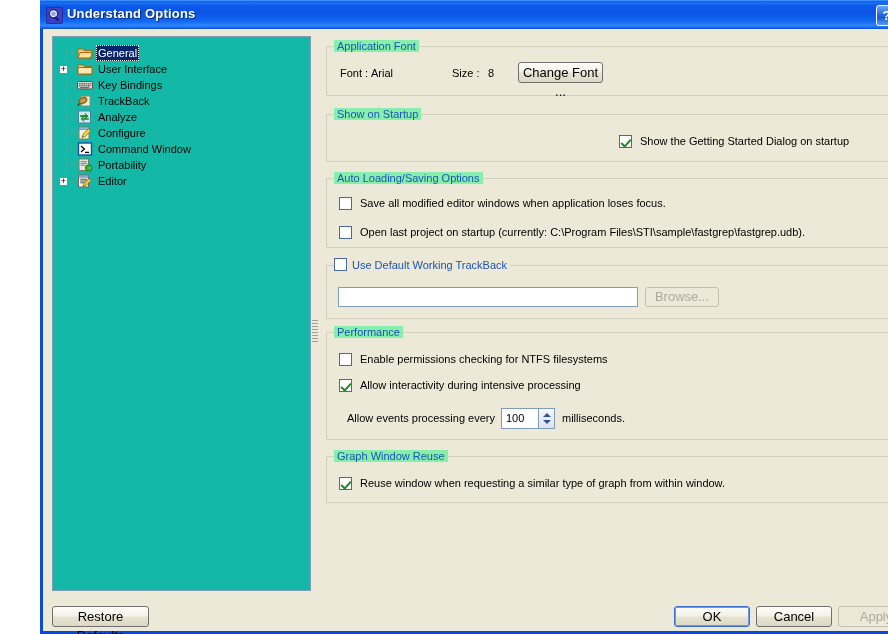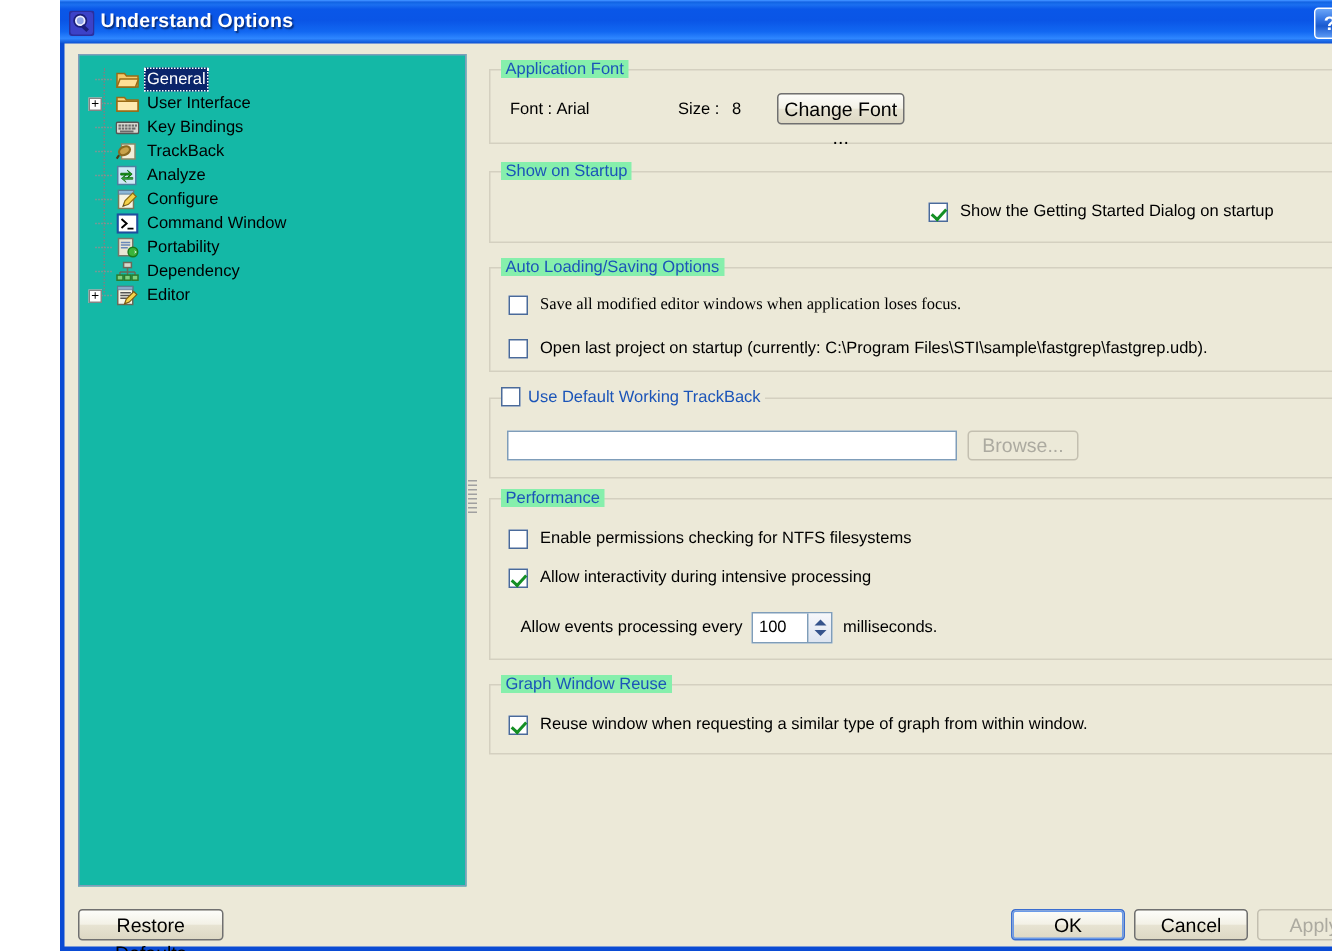--- a/index.html
+++ b/index.html
@@ -431,33 +431,20 @@
                 </g>
                 <circle cx="11.6" cy="10" r="3.2" fill="#3ab43a" stroke="#1a7a1a"></circle>
                 <path d="M10 10h3.2l-1-1.1 2 1.1-2 1.1 1-1.1" fill="#ffffff"></path>
               </svg></span>
             <span class="tlabel">Portability</span>
           </div>
           <div class="tree-row" style="top: 0px; margin-top: 0px;">
             <span class="dots"><svg width="14" height="16" viewBox="0 0 14 16">
                 <path d="M0.5 8h11" stroke="#909090" stroke-width="1" stroke-dasharray="1 1"></path>
               </svg></span>
-            <span class="ticon"><svg width="16" height="14" viewBox="0 0 16 14">
-                <rect x="5.4" y="1" width="5.2" height="3.4" fill="#d8d8cc" stroke="#6a6a5a"></rect>
-                <path d="M8 4.4v3M3 7.4h10M3 7.4v2M8 7.4v2M13 7.4v2" stroke="#6a6a5a" stroke-width="1"></path>
-                <rect x="1" y="9.4" width="4" height="3.4" fill="#7fd07f" stroke="#2a7a2a"></rect>
-                <rect x="6" y="9.4" width="4" height="3.4" fill="#7fd07f" stroke="#2a7a2a"></rect>
-                <rect x="11" y="9.4" width="4" height="3.4" fill="#7fd07f" stroke="#2a7a2a"></rect>
-              </svg></span>
-            <span class="tlabel">Dependency</span>
-          </div>
-          <div class="tree-row" style="top: 0px; margin-top: 0px;">
-            <span class="dots"><svg width="14" height="16" viewBox="0 0 14 16">
-                <path d="M0.5 8h11" stroke="#909090" stroke-width="1" stroke-dasharray="1 1"></path>
-              </svg></span>
             <span class="expander">+</span>
             <span class="ticon"><svg width="16" height="14" viewBox="0 0 16 14">
                 <rect x="1.5" y="1" width="10" height="12" fill="#f6f4e6" stroke="#6a6a5a"></rect>
                 <rect x="1.5" y="1" width="10" height="2.2" fill="#8aa8c8" stroke="#5a7a96" stroke-width=".5"></rect>
                 <g stroke="#555" stroke-width="1">
                   <path d="M3.2 5.2h7M3.2 7h7M3.2 8.8h4.4"></path>
                 </g>
                 <path d="M6 12.6l1.2-3.2 5-5 2 2-5 5z" fill="#f4d24a" stroke="#7a5a10" stroke-width=".8"></path>
               </svg></span>
             <span class="tlabel">Editor</span>
@@ -490,21 +477,21 @@
       <div class="group" style="left:0px; top:78px; width:590px; height:48px;">
         <span class="legend">Show on Startup</span>
         <div class="cbrow" style="left:292px; top:20px;">
           <span class="cb checked"></span>
           <span class="txt">Show the Getting Started Dialog on startup</span>
         </div>
       </div>
 
       <div class="group" style="left:0px; top:142px; width:590px; height:70px;">
         <span class="legend">Auto Loading/Saving Options</span>
-        <div class="cbrow" style="left:12px; top:18px;font-family:Liberation Serif, serif;">
+        <div class="cbrow" style="left:12px; top:18px;">
           <span class="cb"></span>
           <span class="txt">Save all modified editor windows when application loses focus.</span>
         </div>
         <div class="cbrow" style="left:12px; top:47px;">
           <span class="cb"></span>
           <span class="txt">Open last project on startup (currently: C:\Program Files\STI\sample\fastgrep\fastgrep.udb).</span>
         </div>
       </div>
 
       <div class="group" style="left:0px; top:229px; width:590px; height:54px;">

